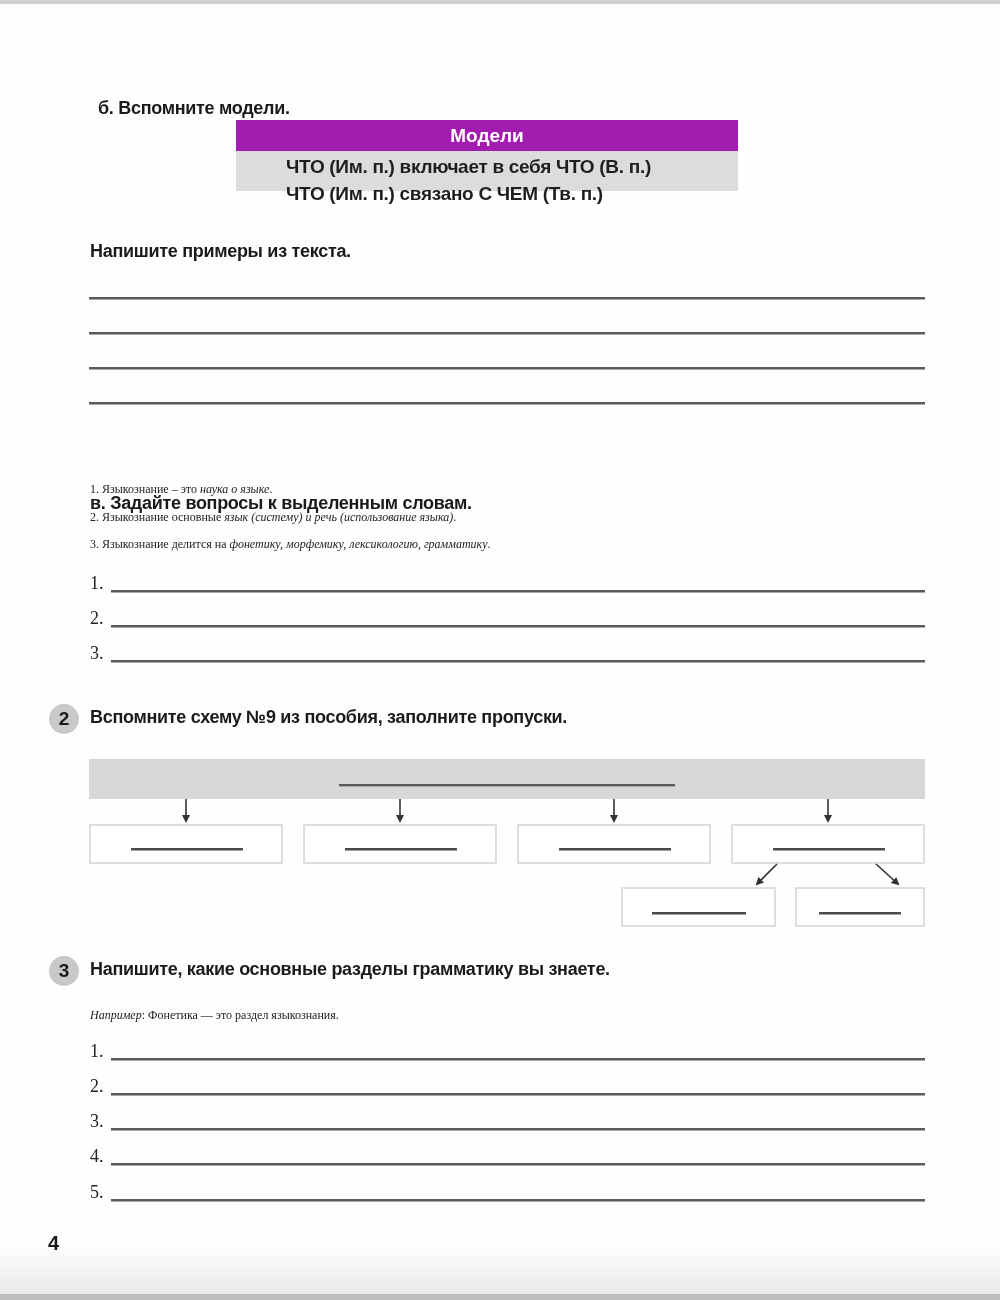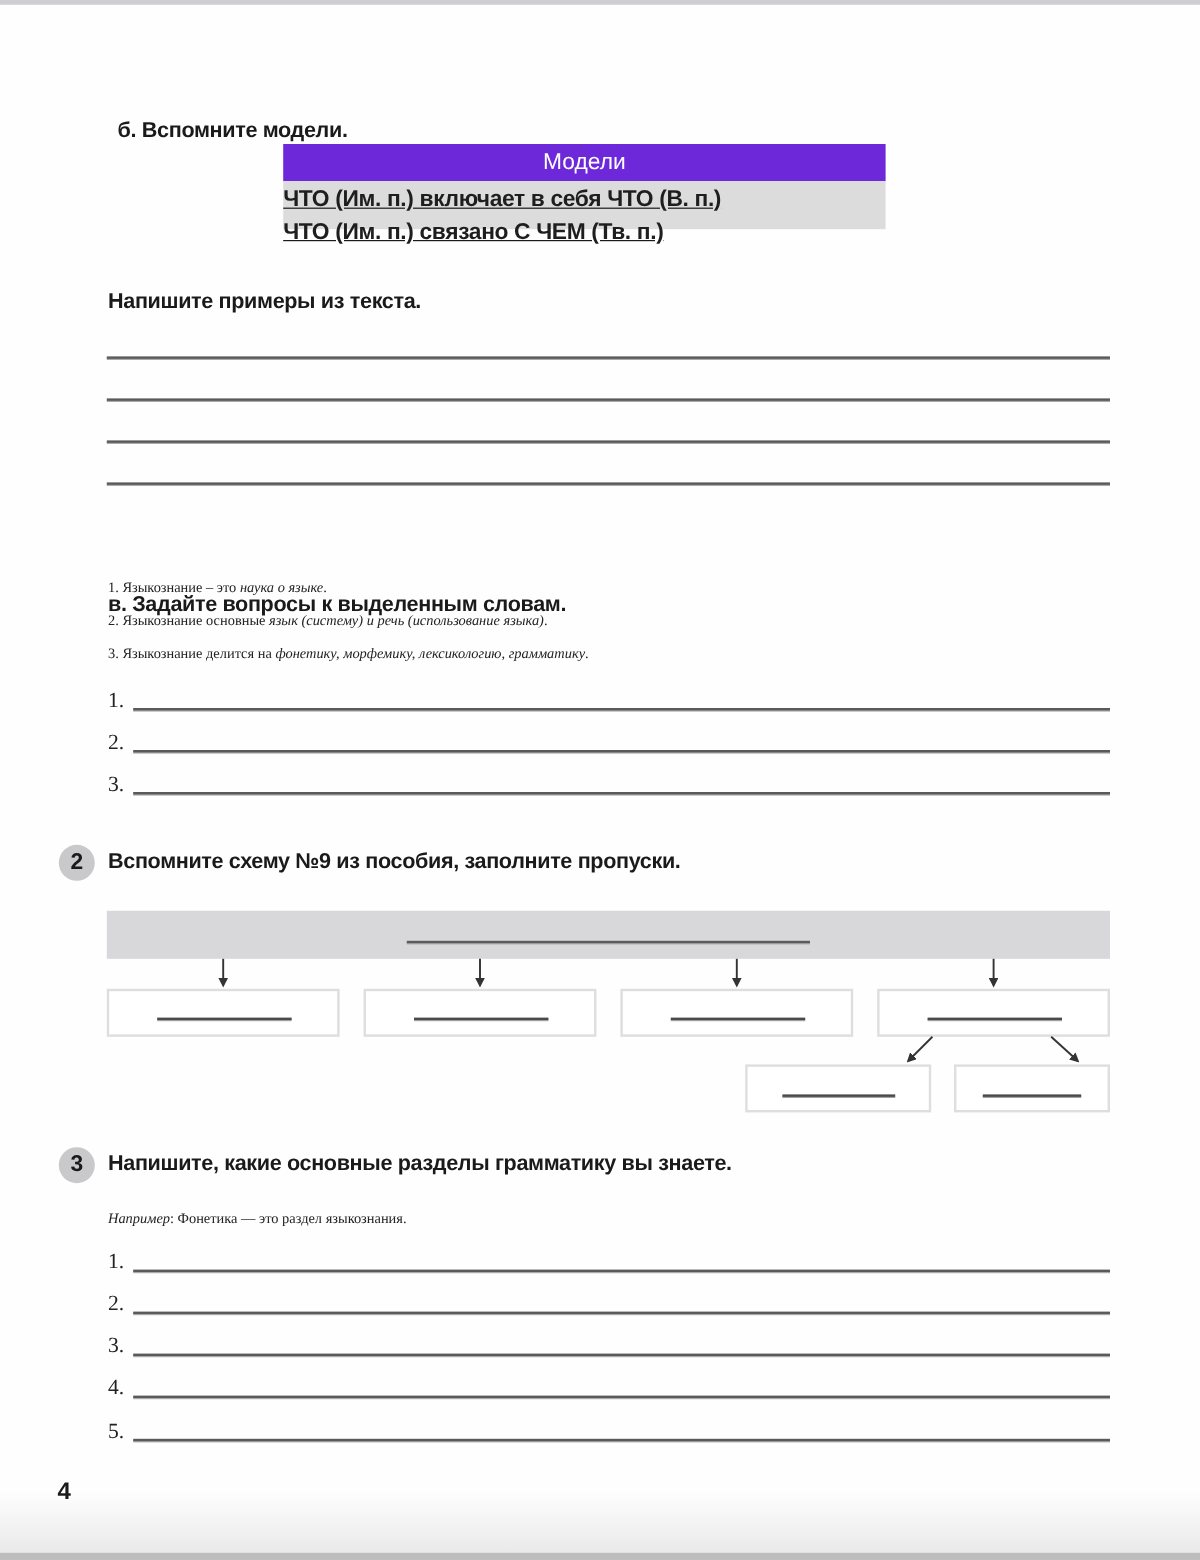--- a/index.html
+++ b/index.html
@@ -12,23 +12,23 @@
   .top-bar { position: absolute; left: 0; top: 0; width: 1000px; height: 4px; background: #cfcfd1; }
   .bottom-fade { position: absolute; left: 0; top: 1240px; width: 1000px; height: 55px;
     background: linear-gradient(#ffffff, #e9e9e9); }
   .bottom-bar { position: absolute; left: 0; top: 1294px; width: 1000px; height: 6px; background: #bdbdbd; }
 
   .heading { position: absolute; font-weight: bold; font-size: 18px; letter-spacing: -0.3px; color: #1a1a1a; white-space: nowrap; }
   .serif { font-family: "Liberation Serif", "DejaVu Serif", serif; font-size: 12px; color: #222; white-space: nowrap; position: absolute; text-align: right; }
   .serif i { font-style: italic; }
 
   .models-table { position: absolute; left: 236px; top: 120px; width: 502px; height: 88px; }
-  .models-head { height: 31px; background: #6d28d9; color: #ffffff; font-weight: normal; font-size: 19px;
+  .models-head { height: 31px; background: #a21caf; color: #ffffff; font-weight: bold; font-size: 19px;
     text-align: center; line-height: 31px; }
-  .models-body { height: 40px; background: #dcdcdd; box-sizing: border-box; padding-top: 2px; text-decoration: underline; }
+  .models-body { height: 40px; background: #dcdcdd; padding-left: 50px; box-sizing: border-box; padding-top: 2px; }
   .models-row { font-size: 19px; font-weight: bold; line-height: 27px; color: #1e1e1e; white-space: nowrap; letter-spacing: -0.3px; }
 
   .rule { position: absolute; height: 2px; background: #5a5a5a; box-shadow: 0 1px 0 #a9a9a9; }
   .num-label { position: absolute; font-family: "Liberation Serif", "DejaVu Serif", serif; font-size: 18px; color: #222; }
 
   .badge { position: absolute; width: 30px; height: 30px; border-radius: 50%; background: #c9c9cb;
     font-weight: bold; font-size: 19px; text-align: center; line-height: 30px; color: #1a1a1a; }
 
   .scheme-head { position: absolute; left: 89px; top: 759px; width: 836px; height: 40px; background: #d8d8da; }
   .box { position: absolute; background: #fff; border: 2px solid #dedede; box-sizing: border-box; }

